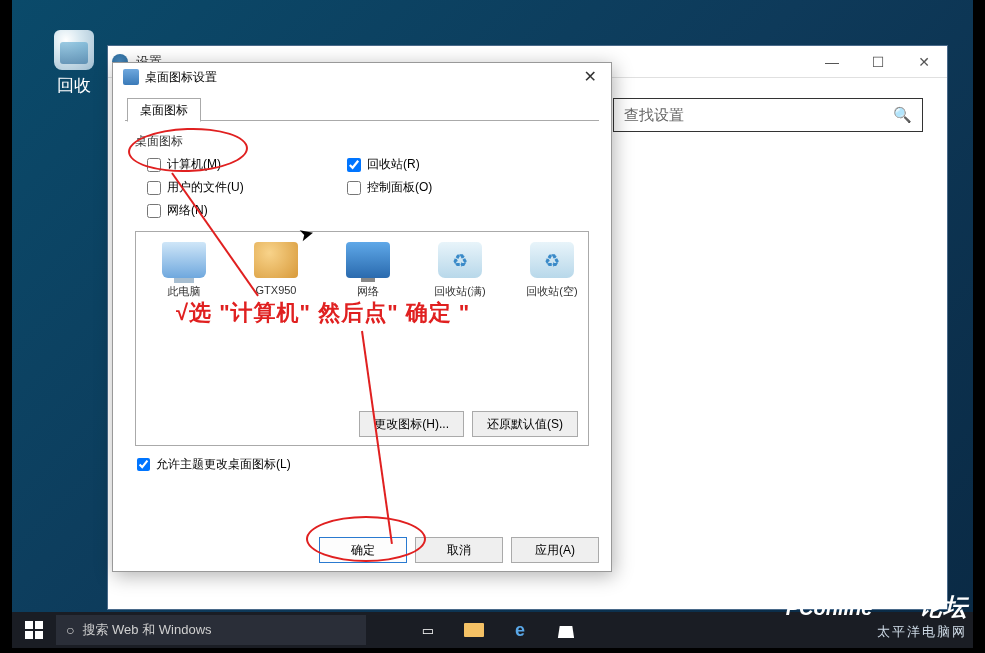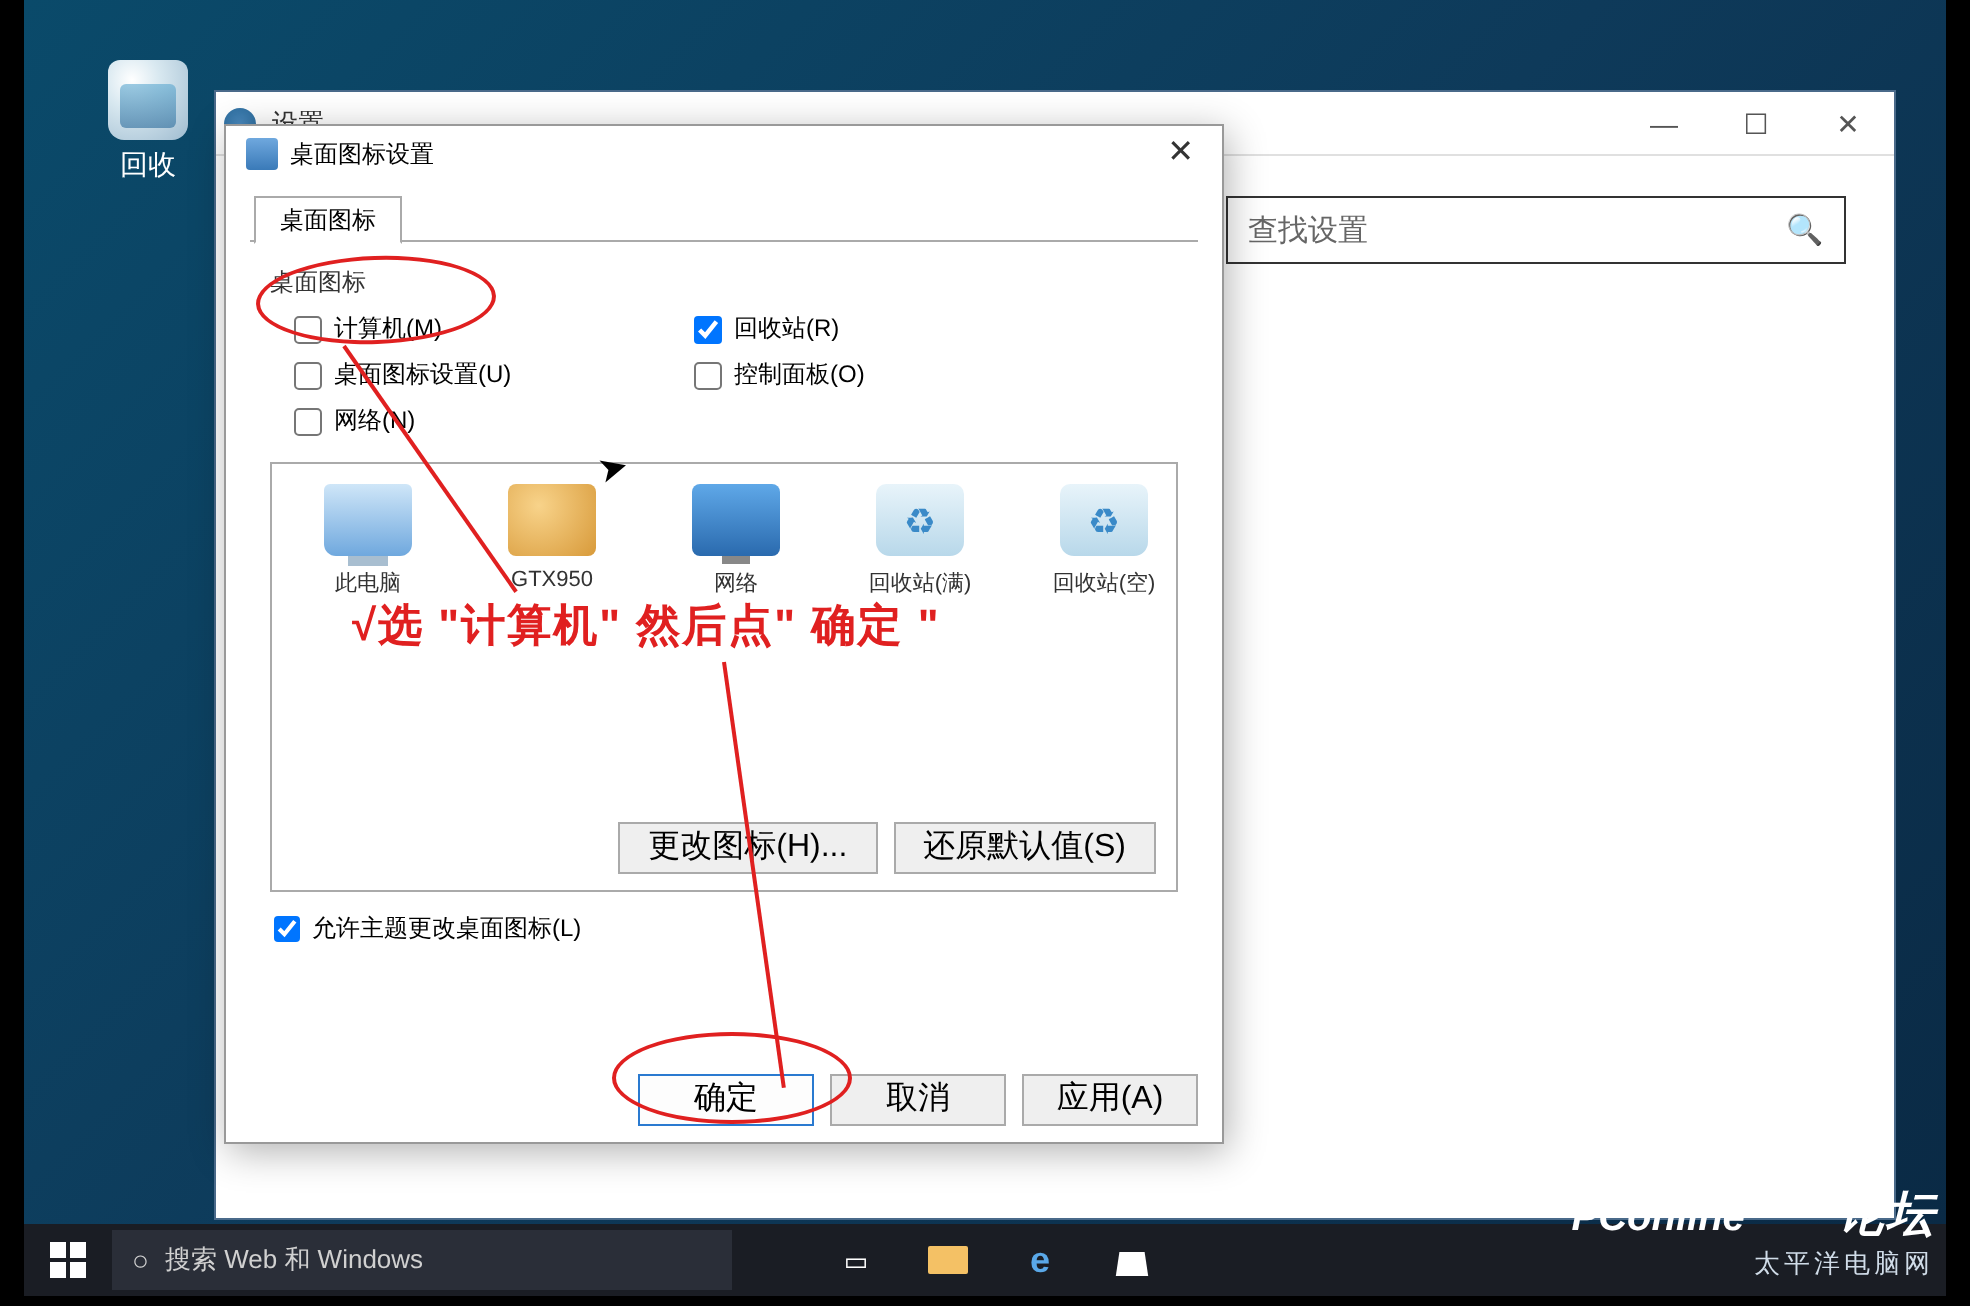--- a/index.html
+++ b/index.html
@@ -1,20 +1,20 @@
 <!DOCTYPE html>
 <html><head>
 <meta charset="utf-8">
 <style>
 * { box-sizing: border-box; margin: 0; padding: 0; font-family: "Microsoft YaHei", "Segoe UI", sans-serif; }
 body { width: 985px; height: 653px; background: #000; overflow: hidden; position: relative; }
 
 .screen { position: absolute; left: 12px; top: 0; right: 12px; bottom: 40px; background: linear-gradient(135deg, #0a4a6a 0%, #0e3a5a 50%, #0a2a45 100%); overflow: hidden; }
 
-.desktop-icon { position: absolute; left: 42px; top: 30px; text-align: center; color: #fff; font-size: 14px; }
+.desktop-icon { position: absolute; left: 42px; top: 30px; text-align: center; color: #fff; font-size: 17px; }
 .desktop-icon .bin { width: 40px; height: 40px; background: radial-gradient(ellipse at 30% 25%, #fff 0%, #d8e8f0 35%, #9fbcd0 100%); border-radius: 6px 6px 8px 8px; margin: 0 auto 4px; position: relative; }
 .desktop-icon .bin::after { content: ""; position: absolute; left: 6px; top: 12px; right: 6px; bottom: 6px; background: linear-gradient(#5ba8d0, #2a6a9a); border-radius: 3px; opacity: .6; }
 
 .settings-window { position: absolute; left: 95px; top: 45px; right: 25px; height: 565px; background: #fff; border: 1px solid #4a6a8a; }
 .settings-titlebar { height: 32px; display: flex; align-items: center; padding-left: 4px; font-size: 13px; color: #333; border-bottom: 1px solid #e0e0e0; }
 .settings-titlebar .gear { width: 16px; height: 16px; margin-right: 8px; background: radial-gradient(#4a8abf, #2a6a9a); border-radius: 50%; }
 .settings-titlebar .wc { margin-left: auto; display: flex; }
 .settings-titlebar .wc div { width: 46px; height: 32px; display: flex; align-items: center; justify-content: center; font-size: 14px; color: #555; cursor: default; }
 .search-box { position: absolute; right: 24px; top: 52px; width: 310px; height: 34px; border: 1.5px solid #333; display: flex; align-items: center; padding: 16px 10px; font-size: 15px; color: #666; }
 .search-box .mag { margin-left: auto; font-size: 15px; color: #555; }
@@ -42,21 +42,21 @@
 .ic-pc::after { content: ""; position: absolute; bottom: -5px; left: 12px; width: 20px; height: 5px; background: #a8bed0; }
 .ic-user { background: radial-gradient(circle at 35% 30%, #f8d38a, #d89a3a); border-radius: 4px; }
 .ic-net { background: linear-gradient(#5fa8e8, #2a6aae); border-radius: 4px; position: relative; }
 .ic-net::after { content: ""; position: absolute; bottom: -4px; left: 15px; width: 14px; height: 4px; background: #888; }
 .ic-bin { background: linear-gradient(#e8f4fa, #b8d8ea); border-radius: 5px 5px 7px 7px; position: relative; }
 .ic-bin::after { content: "♻"; position: absolute; left: 0; right: 0; top: 8px; color: #3a8ac8; font-size: 18px; text-align: center; }
 
 .annot { position: absolute; left: 40px; top: 66px; font-size: 22px; color: #e02020; font-weight: bold; letter-spacing: 1px; white-space: nowrap; }
 
 .preview-btns { position: absolute; right: 10px; bottom: 8px; display: flex; gap: 8px; }
-.wbtn { height: 26px; padding: 0 14px; font-size: 16px; background: #efefef; border: 1px solid #aaa; line-height: 24px; cursor: default; margin-top: 42px; }
+.wbtn { height: 26px; padding: 0 14px; font-size: 12px; background: #efefef; border: 1px solid #aaa; line-height: 24px; cursor: default; margin-top: 42px; }
 
 .allow { margin: 10px 0 0 12px; font-size: 12px; display: flex; align-items: center; gap: 6px; }
 
 .dialog-footer { position: absolute; left: 12px; right: 12px; bottom: 8px; display: flex; justify-content: flex-end; gap: 8px; }
 .dialog-footer .wbtn { width: 88px; text-align: center; }
 .wbtn.primary { border: 1.5px solid #2a7ad0; background: #fdfdfd; }
 
 
 .ellipse { position: absolute; border: 2.5px solid #e02020; border-radius: 50%; pointer-events: none; }
 .e1 { left: 116px; top: 128px; width: 120px; height: 44px; transform: rotate(-2deg); }
@@ -127,21 +127,21 @@
         <label class="chk">
             <input type="checkbox" style="">
             <span>计算机(M)</span>
           </label>
         <label class="chk">
             <input type="checkbox" checked="" style="">
             <span>回收站(R)</span>
           </label>
         <label class="chk">
             <input type="checkbox" style="">
-            <span>桌面图标设置(U)</span>
+            <span>用户的文件(U)</span>
           </label>
         <label class="chk">
             <input type="checkbox" style="">
             <span>控制面板(O)</span>
           </label>
         <label class="chk">
             <input type="checkbox" style="">
             <span>网络(N)</span>
           </label>
       </div>

